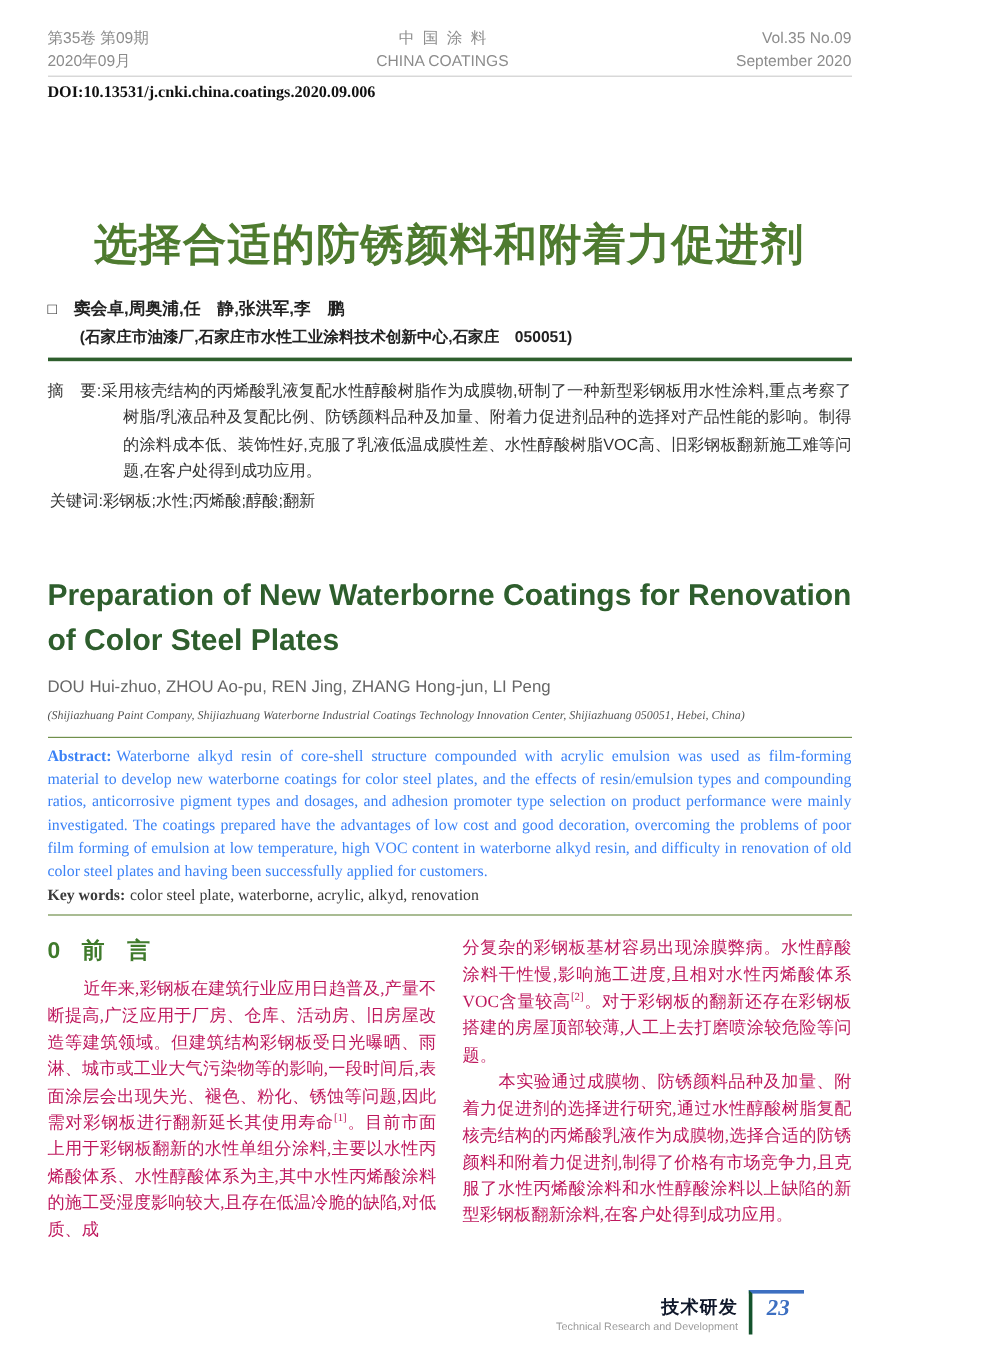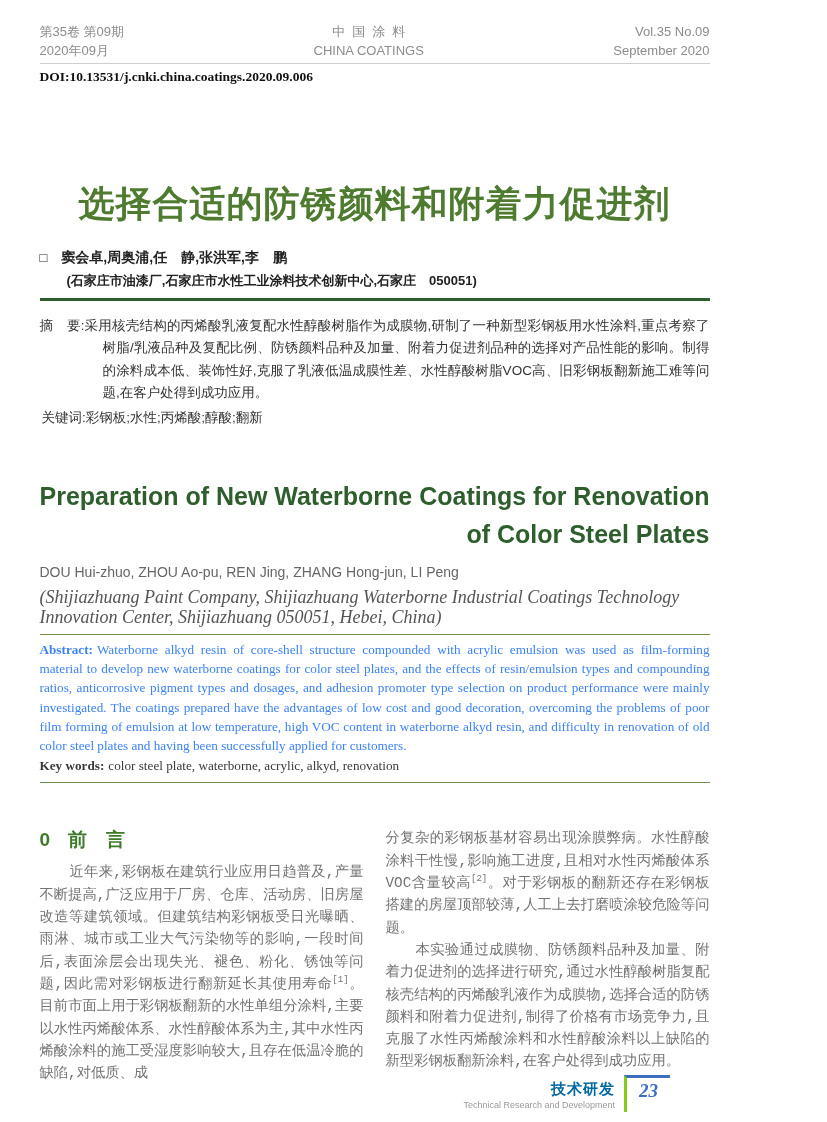--- a/index.html
+++ b/index.html
@@ -28,47 +28,47 @@
   
   .abstract-cn{margin:14px 0 0;font-size:13.5px;line-height:22.4px;color:#333;
         text-align:justify;padding-left:63px;text-indent:-63px;}
   .keywords-cn{margin:2px;font-size:13.5px;line-height:22.4px;color:#333;}
   .class-row{margin-top:11px;font-size:13.5px;color:#333;display:flex;}
   .class-row .c1{width:42%;}
   .class-row .c2{width:30%;}
   .class-row .c3{flex:1;}
 
   
-  .title-en{margin:48px 0 0;font-size:25px;line-height:38px;font-weight:bold;color:#2e5e2d;text-align:right;}
+  .title-en{margin:48px 0 0;font-size:25px;line-height:38px;font-weight:bold;color:#2e5e2d;}
   .authors-en{margin-top:11px;font-size:14px;color:#666;}
   .affil-en{margin-top:7px;font-family:"Liberation Serif",serif;font-style:italic;
-        font-size:18px;line-height:20px;color:#555;}
+        font-size:10px;line-height:20px;color:#555;}
   .thin-rule{margin-top:7px;border-top:1px solid #71904c;}
   .abstract-en{margin:5px 0 0;font-family:"Liberation Serif",serif;font-size:13.2px;
         line-height:19.2px;color:#3b82f6;text-align:justify;}
   .keywords-en{margin:1px 0 0;font-family:"Liberation Serif",serif;font-size:13.2px;
         line-height:19.2px;color:#3a3a3a;}
   .blabel{font-weight:bold;margin-right:4px;}
 
   
-  .columns{display:flex;gap:22px;margin-top:44px;}
+  .columns{display:flex;gap:22px;margin-top:16px;}
   .col{width:324px;}
   .sec-head{margin:0 0 8px;font-size:19px;font-weight:bold;color:#3f7a2b;}
   .sec-head .sec-num{margin-right:18px;}
-  .body-p{margin:0;font-family:Liberation Mono, monospace;font-size:14.3px;
-        line-height:22.3px;text-align:justify;color:#737373;}
+  .body-p{margin:0;font-family:Liberation Serif, serif;font-size:14.3px;
+        line-height:22.3px;text-align:justify;color:#be185d;}
   .indent{text-indent:2.1em;}
   .body-p sup{font-size:9px;line-height:0;}
 
   
   .footer{position:absolute;right:79px;bottom:10px;display:flex;align-items:flex-start;}
   .footer-labels{text-align:right;margin-right:9px;padding-top:5px;}
-  .f-cn{font-size:15px;font-weight:bold;color:#0369a1;letter-spacing:1px;}
+  .f-cn{font-size:15px;font-weight:bold;color:#0f172a;letter-spacing:1px;}
   .f-en{font-size:9px;color:#9a9a9a;margin-top:1px;}
-  .page-box{border-top:3px solid #3d6fc1;border-left:3px solid #84cc16;padding:2px 12px 10px 12px;}
+  .page-box{border-top:3px solid #3d6fc1;border-left:3px solid #14532d;padding:2px 12px 10px 12px;}
   .page-num{font-family:"Liberation Serif",serif;font-style:italic;font-weight:bold;
         font-size:19px;color:#3d6fc1;}
 </style>
 </head>
 <body>
 
 <div class="page">
   <div class="content">
 
     <div class="journal-header">

